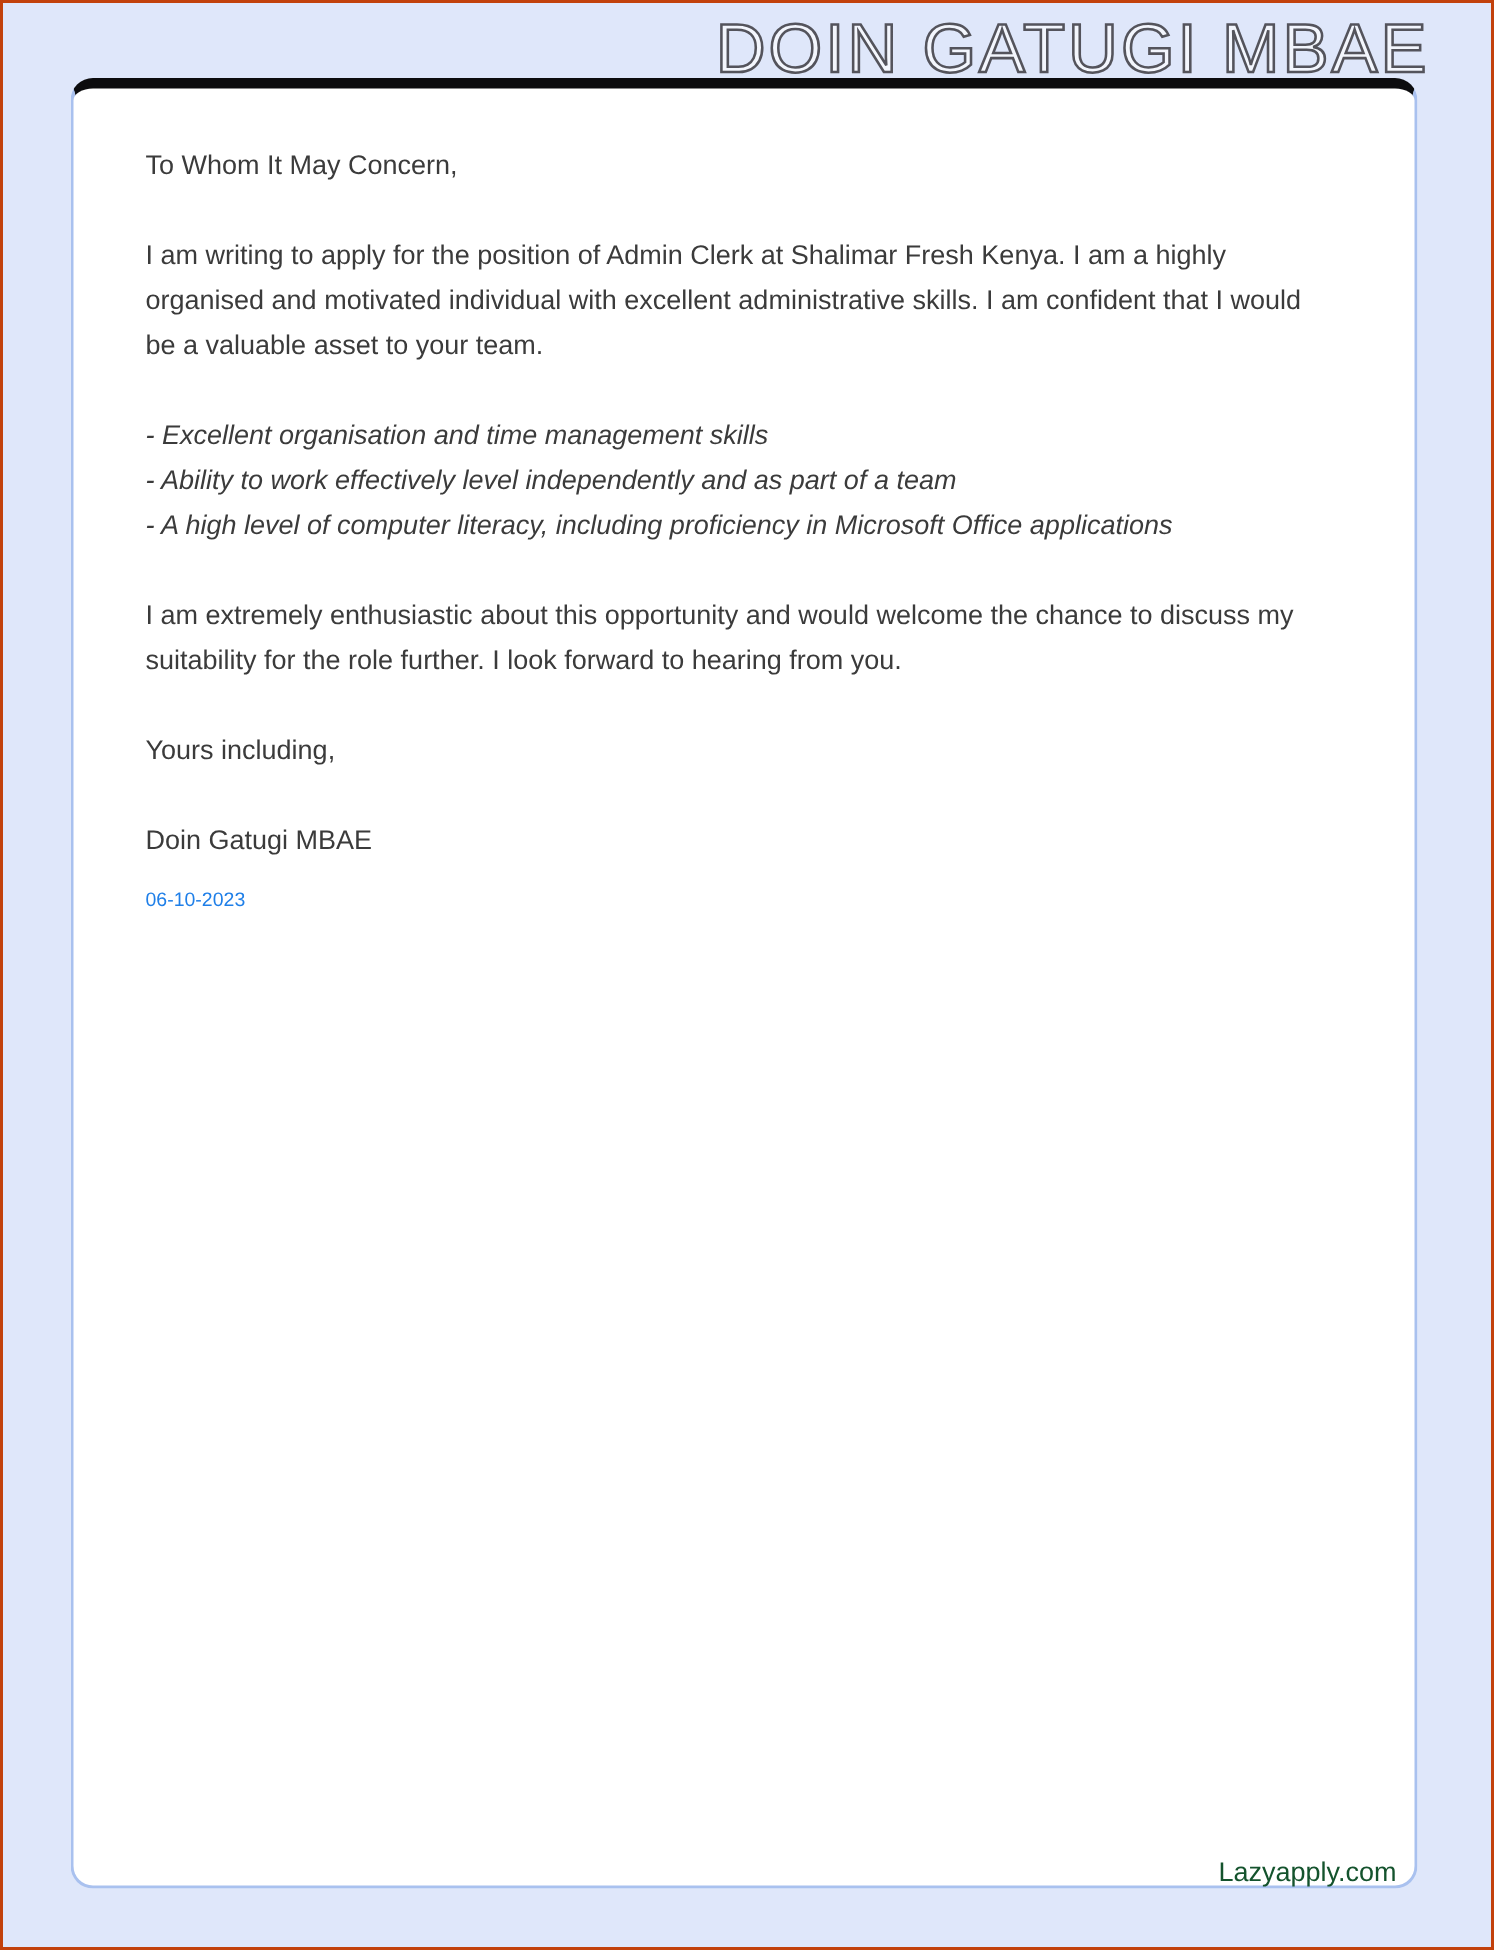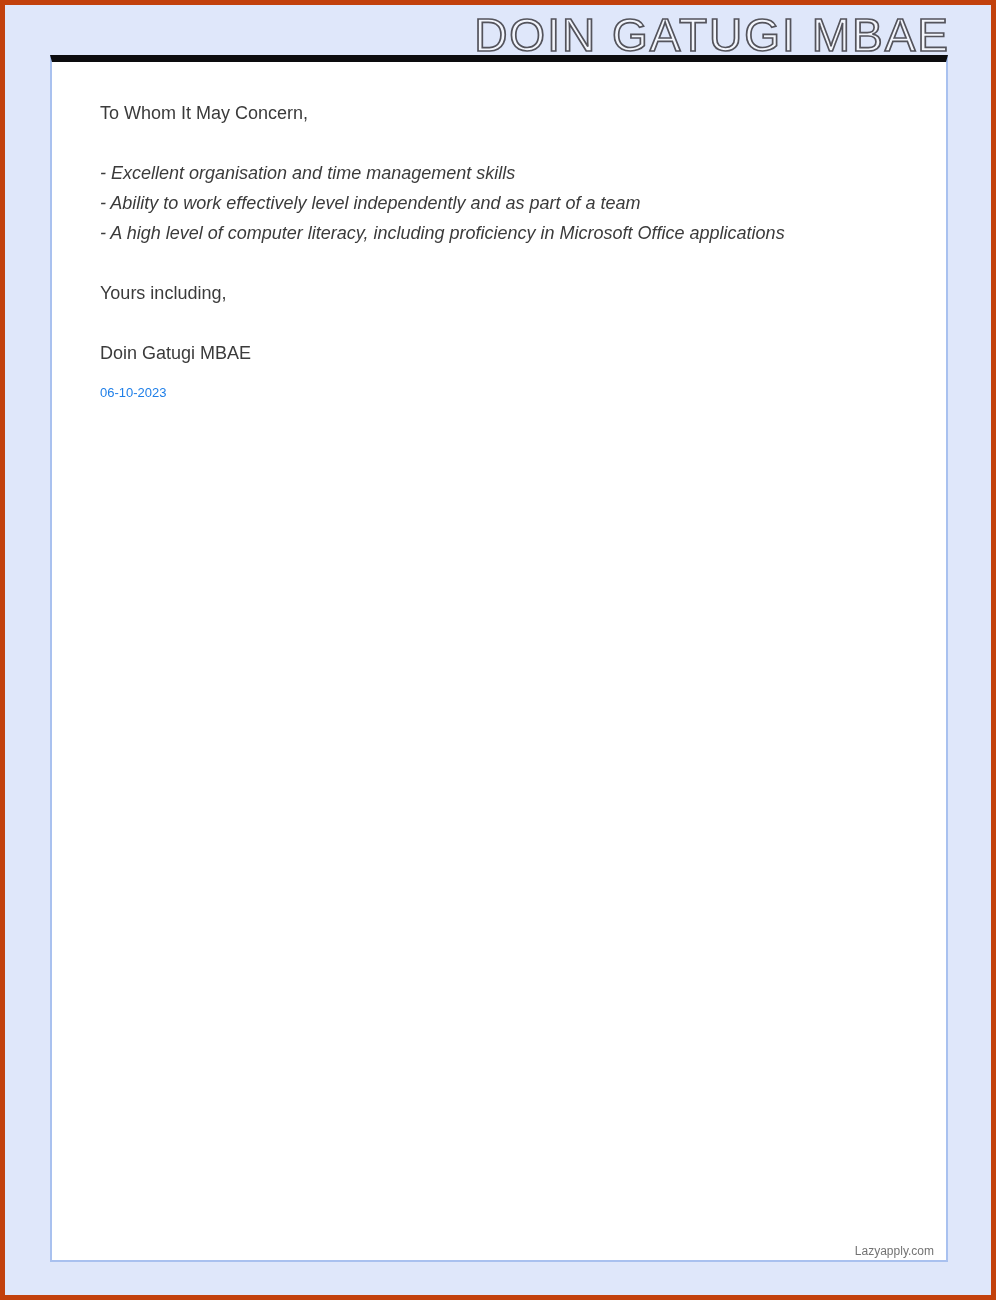--- a/index.html
+++ b/index.html
@@ -6,21 +6,21 @@
     margin: 0;
     padding: 0;
     background: #000;
   }
   .frame {
     position: relative;
     width: 996px;
     height: 1300px;
     box-sizing: border-box;
     background: #dfe7fa;
-    border: 5px solid #c2410c;
+    border: 2px solid #c2410c;
     overflow: hidden;
     font-family: "Liberation Sans", sans-serif;
   }
   
   .header-name-svg {
     position: absolute;
     top: 2px;
     right: 41px;
     width: 620px;
     height: 54px;
@@ -39,20 +39,21 @@
     left: 45px;
     top: 50px;
     width: 898px;
     height: 1207px;
     box-sizing: border-box;
     background: #ffffff;
     border-top: 7px solid #0c0c0e;
     border-left: 2px solid #a9c1ef;
     border-right: 2px solid #a9c1ef;
     border-bottom: 2px solid #a9c1ef;
+    border-radius: 15px;
   }
   .letter {
     padding: 36px 64px 0 48px;
     color: #3b3b3b;
     font-size: 18px;
     line-height: 30px;
   }
   .letter p {
     margin: 0 0 30px 0;
   }
@@ -68,47 +69,49 @@
   }
   .letter .letter-date {
     margin: 0;
     color: #1f7fe8;
     font-size: 13px;
   }
   .watermark {
     position: absolute;
     right: 12px;
     bottom: 1px;
-    font-size: 12px;
+    font-size: 18px;
     line-height: 16px;
-    color: #737373;
+    color: #14532d;
   }
 </style>
 </head>
 <body>
 
 <div class="frame">
 
   <svg class="header-name-svg" viewBox="0 0 620 54" xmlns="http://www.w3.org/2000/svg">
     <text x="620" y="44" text-anchor="end">DOIN GATUGI MBAE</text>
   </svg>
 
   <div class="page">
     <div class="letter">
 
       <p>To Whom It May Concern,</p>
 
+      <p>I am writing to apply for the position of Admin Clerk at Shalimar Fresh Kenya. I am a highly organised and motivated individual with excellent administrative skills. I am confident that I would be a valuable asset to your team.</p>
 
 
       <div class="skills-list">
         <div class="skill-line">- Excellent organisation and time management skills</div>
         <div class="skill-line">- Ability to work effectively level independently and as part of a team</div>
         <div class="skill-line">- A high level of computer literacy, including proficiency in Microsoft Office applications</div>
       </div>
 
+      <p>I am extremely enthusiastic about this opportunity and would welcome the chance to discuss my suitability for the role further. I look forward to hearing from you.</p>
 
       <p>Yours including,</p>
 
       <p class="signature-name">Doin Gatugi MBAE</p>
 
       <p class="letter-date">06-10-2023</p>
 
     </div>
 
     <div class="watermark">Lazyapply.com</div>

